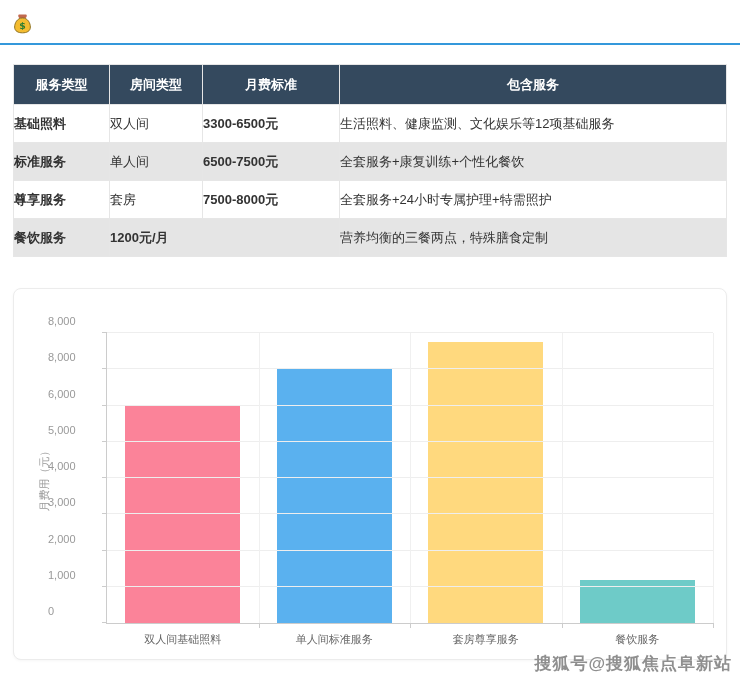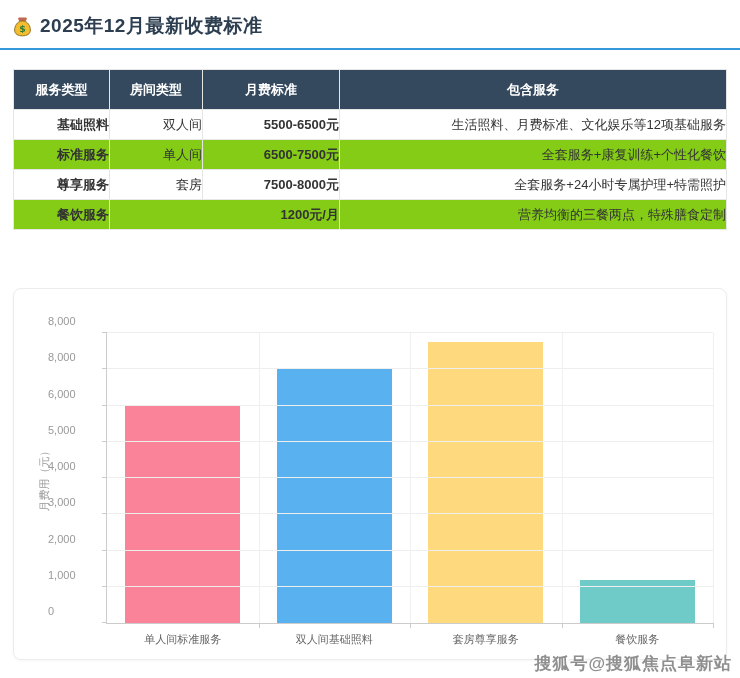--- a/index.html
+++ b/index.html
@@ -20,23 +20,23 @@
   .page-header h1 { font-size: 19px; font-weight: bold; color: #2c3e50; letter-spacing: 0.5px; }
 
   
   .fee-table-wrap { margin: 19px 13px 0 13px; }
   table.fee-table { width: 100%; border-collapse: collapse; font-size: 13px; table-layout: fixed; }
   table.fee-table th {
     background: #34495e; color: #ffffff; font-weight: bold;
     height: 40px; text-align: center; border: 1px solid #e6e6e6; font-size: 13px;
   }
   table.fee-table td {
-    height: 30px; text-align: right; border: 1px solid #e6e6e6; color: #333;
-  }
-  table.fee-table tr.alt td { background: #84cc16; }
+    height: 38px; text-align: left; border: 1px solid #e6e6e6; color: #333;
+  }
+  table.fee-table tr.alt td { background: #e5e5e5; }
   td.hl { color: #e74c3c; font-weight: bold; }
   col.c1 { width: 96px; } col.c2 { width: 93px; } col.c3 { width: 137px; }
 
   
   .chart-card {
     position: absolute; left: 13px; top: 288px;
     width: 714px; height: 372px;
     border: 1px solid #ececec; border-radius: 8px; background: #fff;
     box-shadow: 0 1px 3px rgba(0,0,0,0.04);
   }
@@ -84,21 +84,20 @@
 <body>
 
 <div class="page-header">
   <span class="icon">
     <svg viewBox="0 0 36 36" width="21" height="21" aria-hidden="true">
       <path d="M13 9 C9 5 11 2.5 12.5 2.5 L23.5 2.5 C25 2.5 27 5 23 9 Z" fill="#c1694f"></path>
       <path d="M18 8.5 C8.5 8.5 4.5 18 4.5 24 C4.5 31.5 11 34 18 34 C25 34 31.5 31.5 31.5 24 C31.5 18 27.5 8.5 18 8.5 Z" fill="#f4bc30" stroke="#8a6d1a" stroke-width="1.6"></path>
       <text x="18" y="27.5" font-size="16" text-anchor="middle" fill="#2e7d32" font-weight="bold" font-family="DejaVu Sans, sans-serif">$</text>
     </svg>
   </span>
-  <h1>2025年12月最新收费标准</h1>
 </div>
 
 <div class="fee-table-wrap">
   <table class="fee-table">
     <colgroup>
         <col class="c1">
         <col class="c2">
         <col class="c3">
         <col class="c4">
       </colgroup>
@@ -107,22 +106,22 @@
         <th>服务类型</th>
         <th>房间类型</th>
         <th>月费标准</th>
         <th>包含服务</th>
       </tr>
     </thead>
     <tbody>
       <tr>
         <td class="hl">基础照料</td>
         <td>双人间</td>
-        <td class="hl">5500-6500元</td>
-        <td>生活照料、月费标准、文化娱乐等12项基础服务</td>
+        <td class="hl">3300-6500元</td>
+        <td>生活照料、健康监测、文化娱乐等12项基础服务</td>
       </tr>
       <tr class="alt">
         <td class="hl">标准服务</td>
         <td>单人间</td>
         <td class="hl">6500-7500元</td>
         <td>全套服务+康复训练+个性化餐饮</td>
       </tr>
       <tr>
         <td class="hl">尊享服务</td>
         <td>套房</td>
@@ -151,22 +150,22 @@
           <div class="bar" style="height: 87.5%; background: rgb(90, 177, 239);"></div>
         </div>
         <div class="bar-slot">
           <div class="bar" style="height: 96.875%; background: rgb(255, 217, 126);"></div>
         </div>
         <div class="bar-slot">
           <div class="bar" style="height: 15%; background: rgb(110, 203, 200);"></div>
         </div>
       </div>
     <div class="xlabels" id="xlabels">
+        <div class="xlabel">双人间基础照料</div>
         <div class="xlabel">单人间标准服务</div>
-        <div class="xlabel">双人间基础照料</div>
         <div class="xlabel">套房尊享服务</div>
         <div class="xlabel">餐饮服务</div>
       </div>
   <div class="ytick-mark" style="bottom: 0%;"></div>
       <div class="ytick-label" style="bottom: 0%;">0</div>
       <div class="gridline-h" style="bottom: 12.5%;"></div>
       <div class="ytick-mark" style="bottom: 12.5%;"></div>
       <div class="ytick-label" style="bottom: 12.5%; margin-top: 47px;">1,000</div>
       <div class="gridline-h" style="bottom: 25%;"></div>
       <div class="ytick-mark" style="bottom: 25%;"></div>

